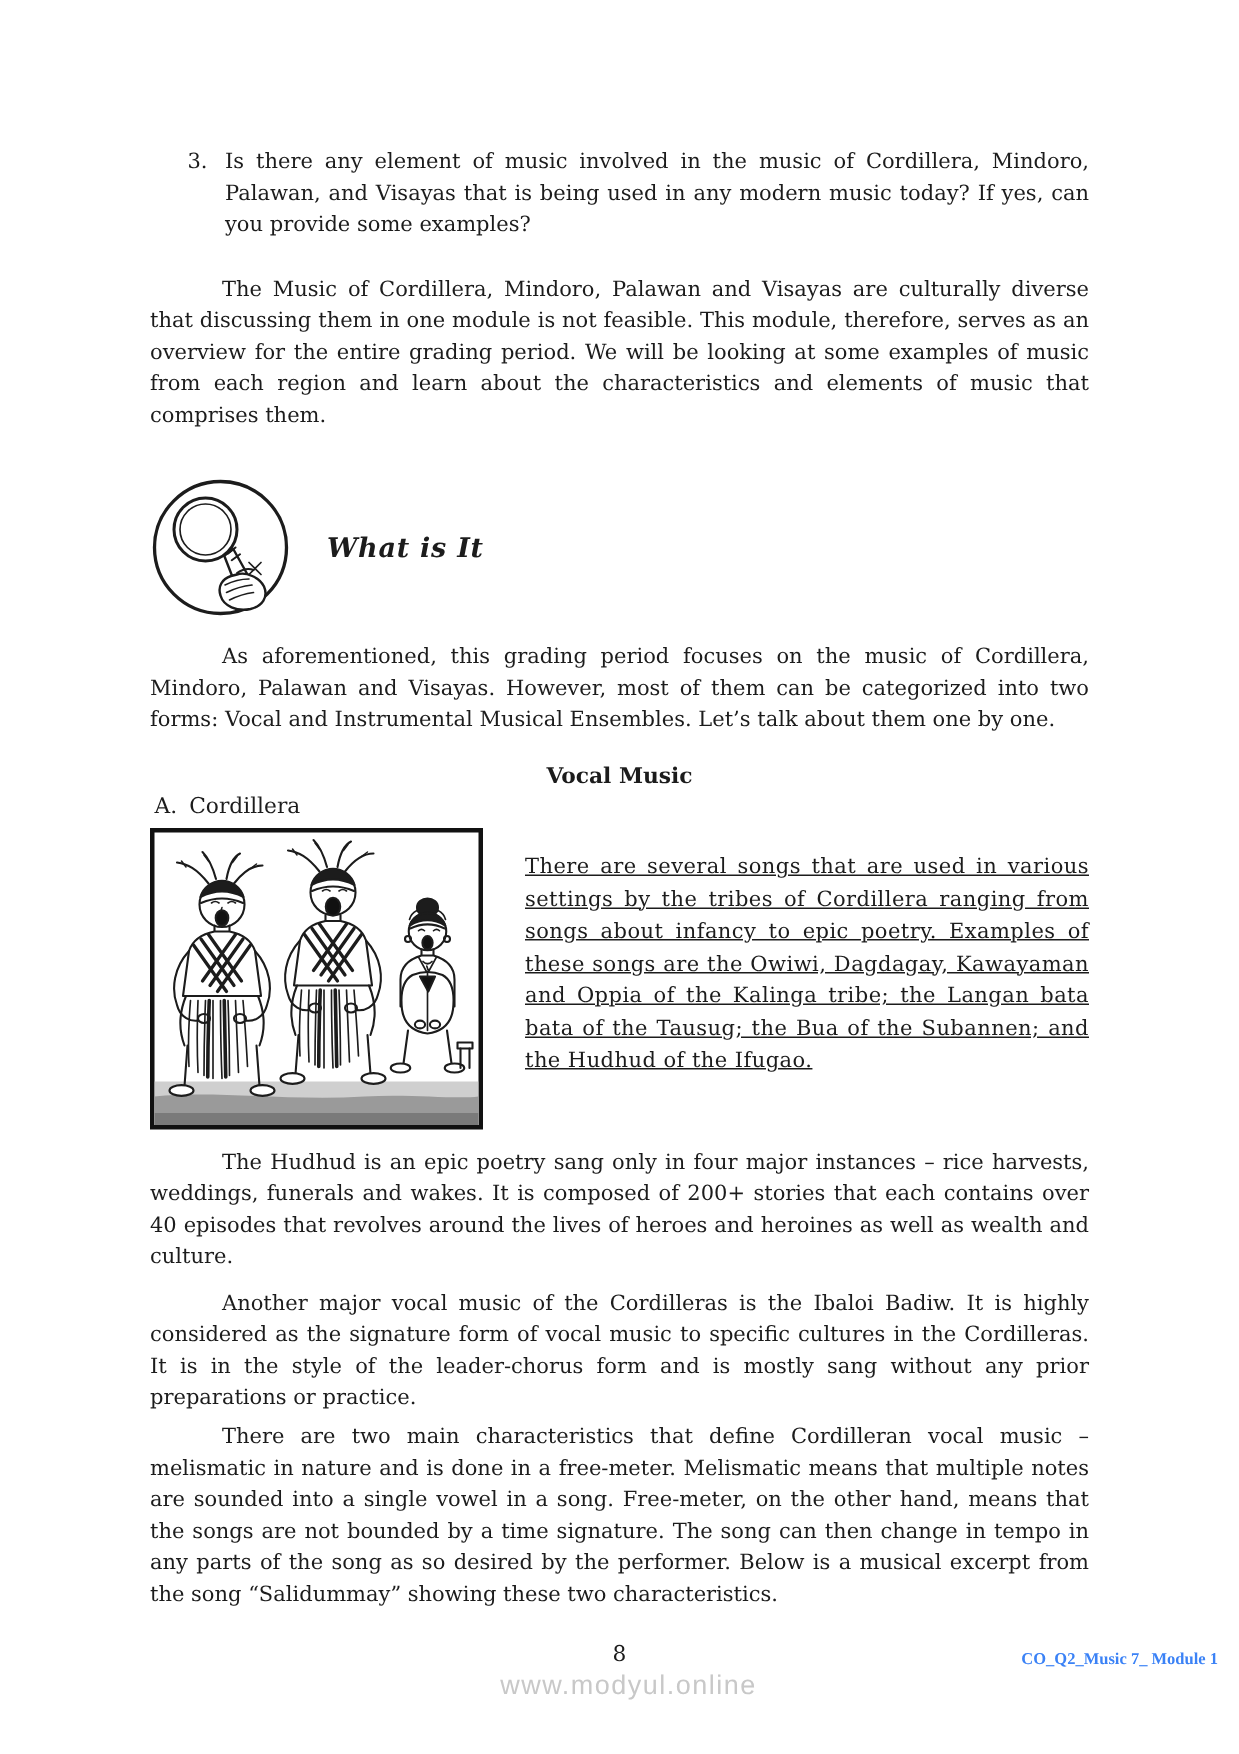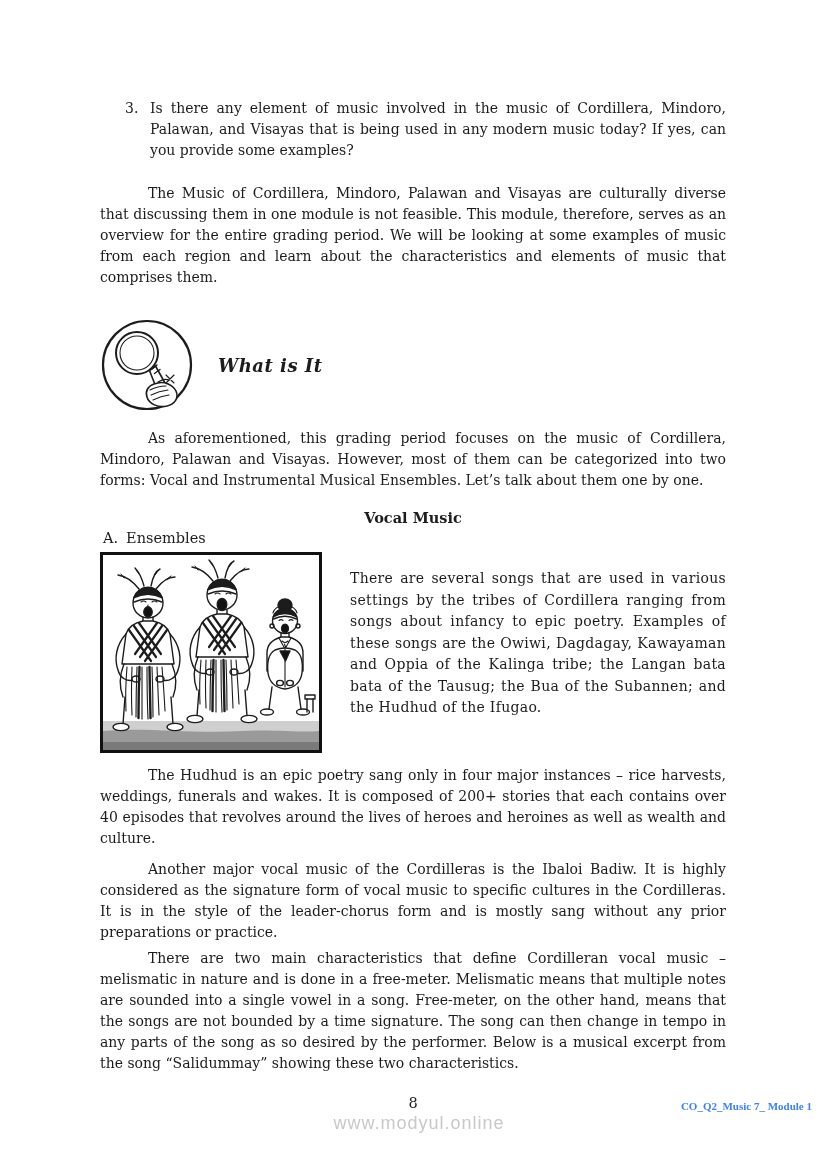--- a/index.html
+++ b/index.html
@@ -64,20 +64,21 @@
     font-size: 14.5px;
     line-height: 21px;
     display: flex;
     gap: 8px;
     margin-left: 3px;
   }
   .media-row {
     margin-top: 3px;
     display: flex;
     gap: 28px;
+    text-decoration: underline;
   }
   .illustration-frame {
     flex: 0 0 222px;
     width: 222px;
     height: 201px;
     border: 3px solid #111111;
     box-sizing: border-box;
     background: #ffffff;
   }
   .illustration-frame svg { display: block; }
@@ -156,21 +157,21 @@
       </span>
       <h1 class="section-title">What is It</h1>
     </div>
 
     <p class="body-text indent para-overview">As aforementioned, this grading period focuses on the music of Cordillera, Mindoro, Palawan and Visayas. However, most of them can be categorized into two forms: Vocal and Instrumental Musical Ensembles. Let’s talk about them one by one.</p>
 
     <h2 class="vocal-heading">Vocal Music</h2>
 
     <div class="subheading">
       <span>A.</span>
-      <span>Ensembles</span>
+      <span>Cordillera</span>
     </div>
 
     <div class="media-row">
       <div class="illustration-frame">
         <svg width="216" height="195" viewBox="0 0 216 195">
 
           <rect x="0" y="166" width="216" height="29" fill="#cfcfcf"></rect>
           <path d="M0 176 C40 172 90 179 140 176 C170 174 200 178 216 176 L216 195 L0 195 Z" fill="#9a9a9a"></path>
           <rect x="0" y="187" width="216" height="8" fill="#7a7a7a"></rect>
           <g class="lineart">

